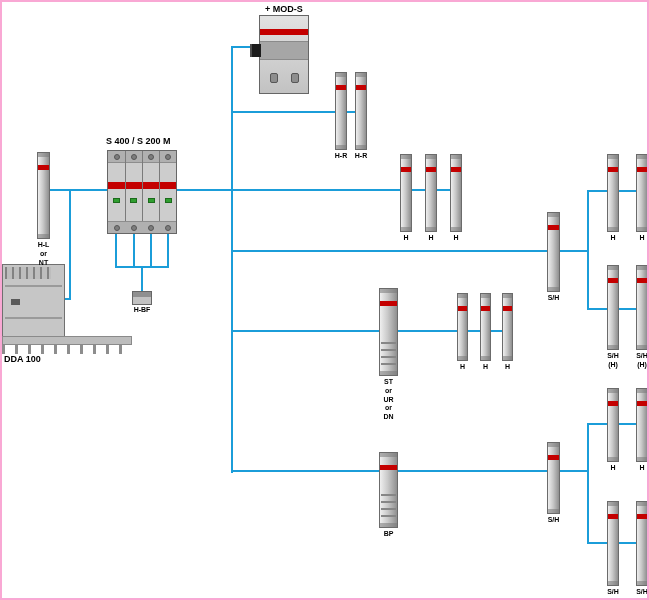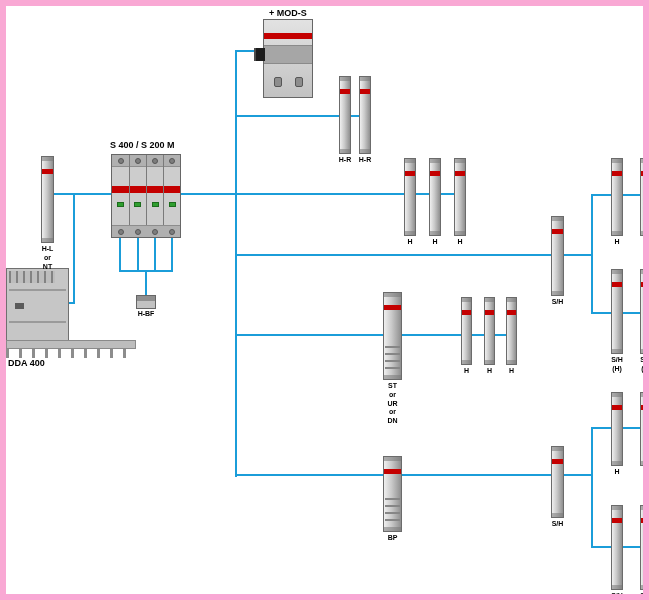--- a/index.html
+++ b/index.html
@@ -1,16 +1,16 @@
 <!DOCTYPE html>
 <html><head>
 <meta charset="utf-8">
 <style>
   html,body{margin:0;padding:0;background:#ffffff;}
-  #canvas{position:relative;width:649px;height:600px;background:#ffffff;border:6px solid #f9a8d4;
+  #canvas{position:relative;width:649px;height:600px;background:#ffffff;border:2px solid #f9a8d4;
           box-sizing:border-box;font-family:"Liberation Sans",sans-serif;overflow:hidden;}
 
   
   .wire{position:absolute;background:#1b9dd9;z-index:1;}
   .wh{height:2px;} .wv{width:2px;}
 
   
   .acc{position:absolute;z-index:2;
        background:linear-gradient(90deg,#efefef,#c9c9c9 45%,#8f8f8f);
        border:1px solid #6b6b6b;box-sizing:border-box;
@@ -88,21 +88,21 @@
   <div class="wire wv" style="left:131px;top:231px;height:35px"></div>
   <div class="wire wv" style="left:148px;top:231px;height:35px"></div>
   <div class="wire wv" style="left:165px;top:231px;height:35px"></div>
   <div class="wire wh" style="left:113px;top:264px;width:54px"></div>
   <div class="wire wv" style="left:139px;top:264px;height:26px"></div>
   <div class="wire wv" style="left:67px;top:187px;height:111px"></div>
   <div class="wire wh" style="left:50px;top:296px;width:19px"></div>
 
   <div class="title center" style="left:253px;top:2px;width:58px">+ MOD-S</div>
   <div class="title" style="left:104px;top:134px">S 400 / S 200 M</div>
-  <div class="title" style="left:2px;top:352px">DDA 400</div>
+  <div class="title" style="left:2px;top:352px">DDA 100</div>
 
   <div class="mods">
     <div class="mods-red"></div>
     <div class="mods-mid"></div>
     <div class="mods-conn"></div>
     <div class="mods-hole" style="left:10px"></div>
     <div class="mods-hole" style="left:31px"></div>
   </div>
 
   <div class="breaker">

